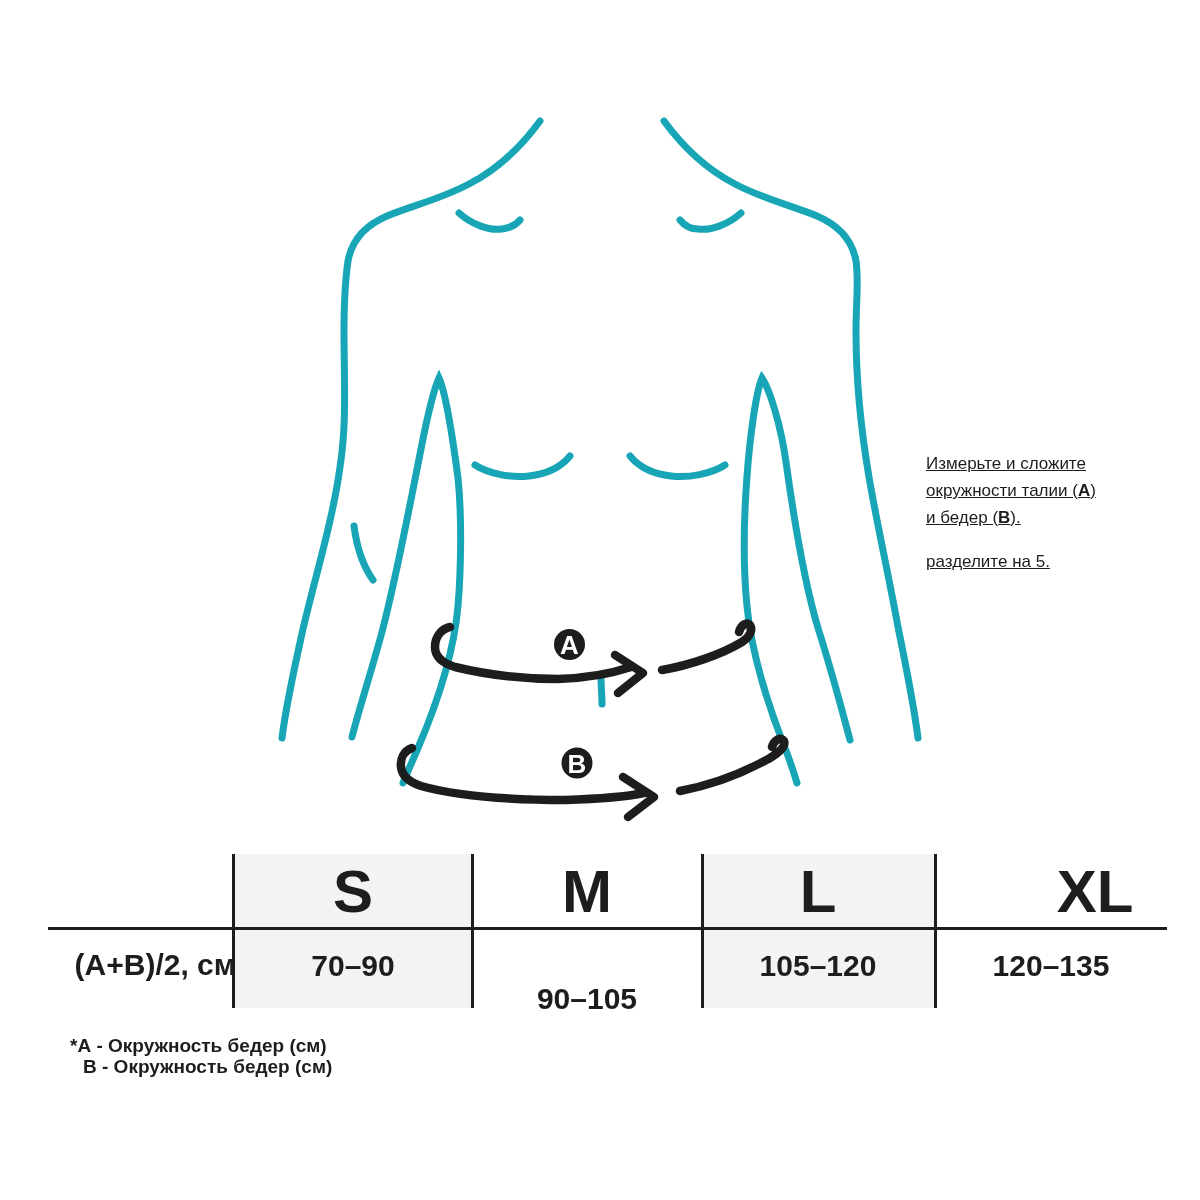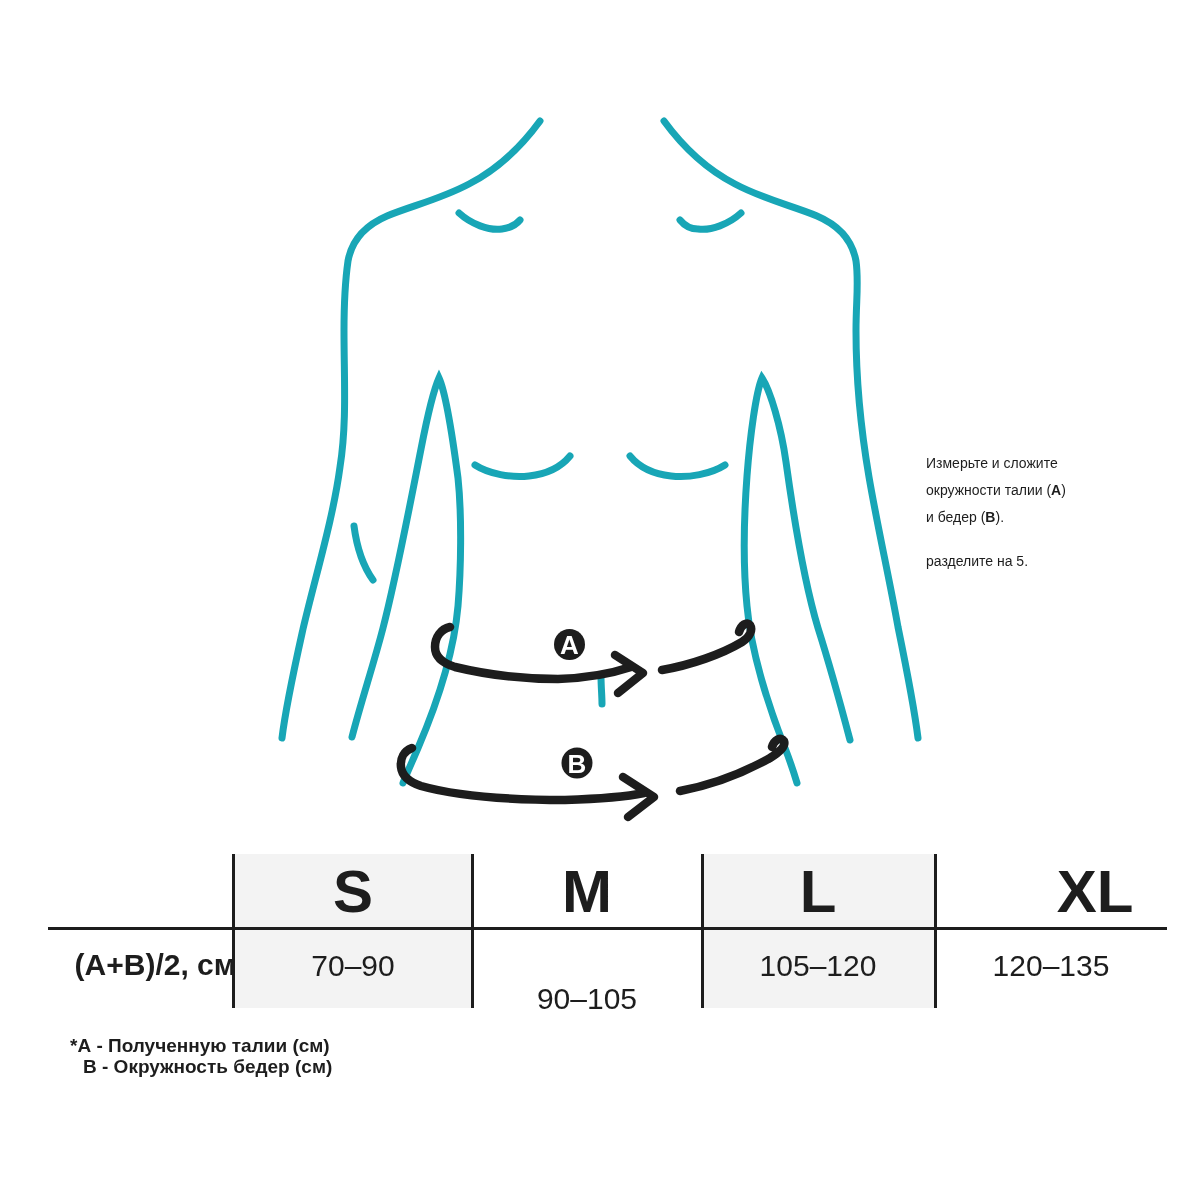--- a/index.html
+++ b/index.html
@@ -11,39 +11,39 @@
   .teal{fill:none;stroke:#18a6b6;stroke-width:7;stroke-linecap:round;}
   .ink-line{fill:none;stroke:#1d1d1d;stroke-width:8.5;stroke-linecap:round;stroke-linejoin:round;}
   .badge-circle{fill:#1d1d1d;stroke:none;}
   .badge-letter{
     font-family:"Liberation Sans",sans-serif;font-weight:700;font-size:26px;
     fill:#ffffff;text-anchor:middle;
   }
   
   #instructions{
     position:absolute;left:926px;top:450px;width:240px;
-    font-size:14px;line-height:27px;color:#1d1d1d;
+    font-size:17px;line-height:27px;color:#1d1d1d;text-decoration:underline;
   }
   #instructions .para2{margin-top:17px;}
   #instructions b{font-weight:700;}
   
   .col-highlight{position:absolute;top:854px;height:154px;background:#f3f3f3;}
   #highlight-s{left:234px;width:237px;}
   #highlight-l{left:703px;width:231px;}
   .vline{position:absolute;top:854px;height:154px;width:3.2px;background:#1d1d1d;}
   #vline-1{left:231.5px;} #vline-2{left:470.5px;} #vline-3{left:700.5px;} #vline-4{left:933.5px;}
   #table-hline{position:absolute;left:48px;top:927px;width:1119px;height:3.2px;background:#1d1d1d;}
   .size-header{
     position:absolute;top:862px;width:200px;text-align:center;
     font-size:60px;font-weight:700;line-height:1;letter-spacing:0;
   }
   #header-s{left:253px;} #header-m{left:487px;} #header-l{left:718px;} #header-xl{left:995px;}
   .size-value{
     position:absolute;top:951px;width:200px;text-align:center;
-    font-size:30px;font-weight:400;line-height:1;
+    font-size:30px;font-weight:700;line-height:1;
   }
   #value-s{left:253px;} #value-m{left:487px;margin-top:33px;} #value-l{left:718px;} #value-xl{left:951px;}
   #row-label{
     position:absolute;left:8px;top:950px;width:228px;text-align:right;
     font-size:30px;font-weight:700;line-height:1;
   }
   
   #footnotes{
     position:absolute;left:70px;top:1035px;
     font-size:19px;font-weight:700;line-height:21px;color:#1d1d1d;
@@ -135,17 +135,17 @@
 
     <div id="row-label">(А+В)/2, см</div>
 
     <div id="value-s" class="size-value">70–90</div>
     <div id="value-m" class="size-value">90–105</div>
     <div id="value-l" class="size-value">105–120</div>
     <div id="value-xl" class="size-value">120–135</div>
   </div>
 
   <div id="footnotes">
-    <div id="footnote-a-line">*А - Полученную талии (см)</div>
+    <div id="footnote-a-line">*А - Окружность бедер (см)</div>
     <div id="footnote-b-line">В - Окружность бедер (см)</div>
   </div>
 
 </div>
 
 </body></html>

